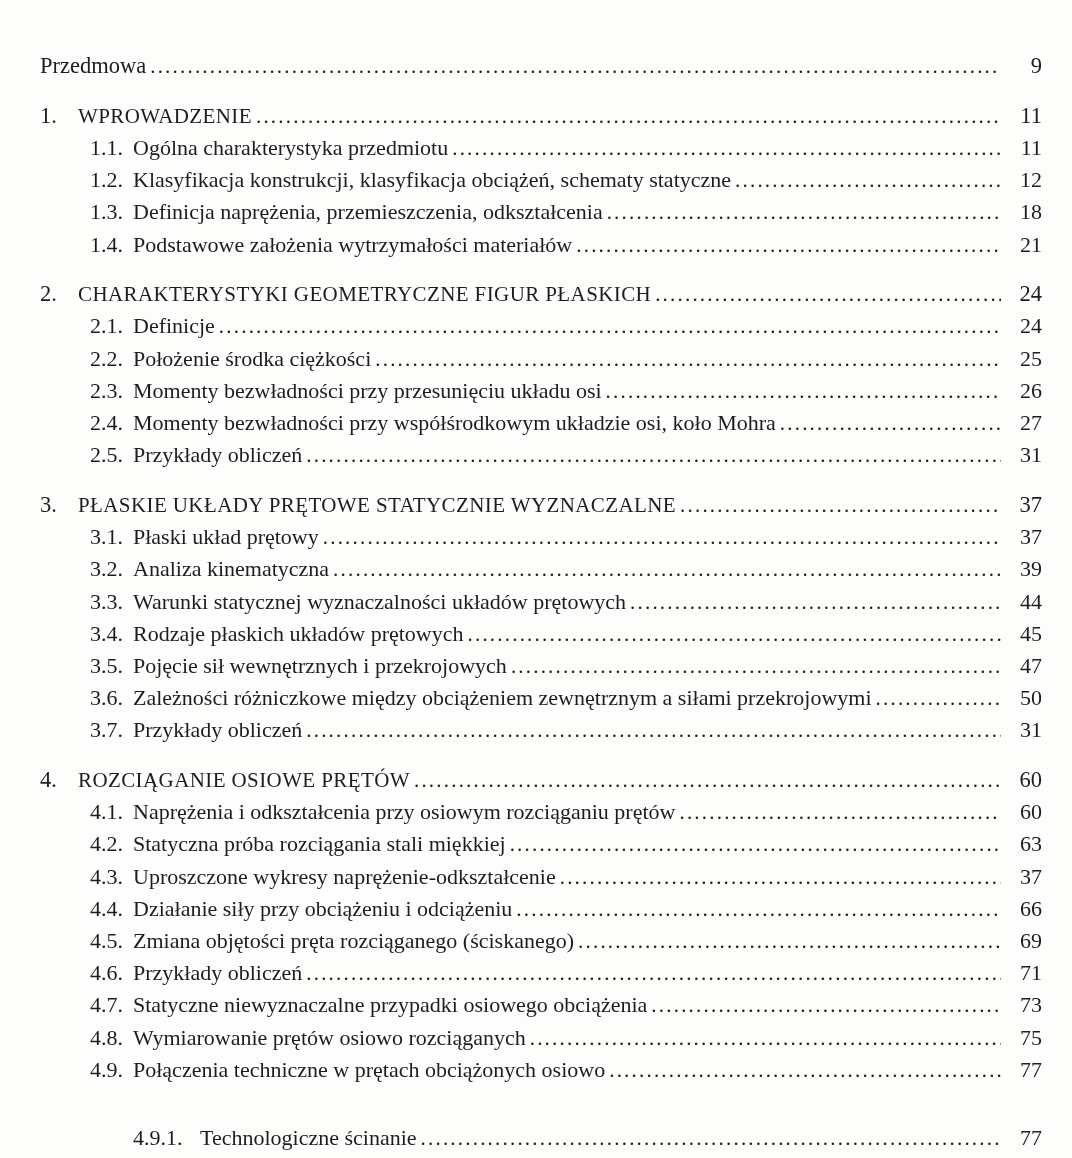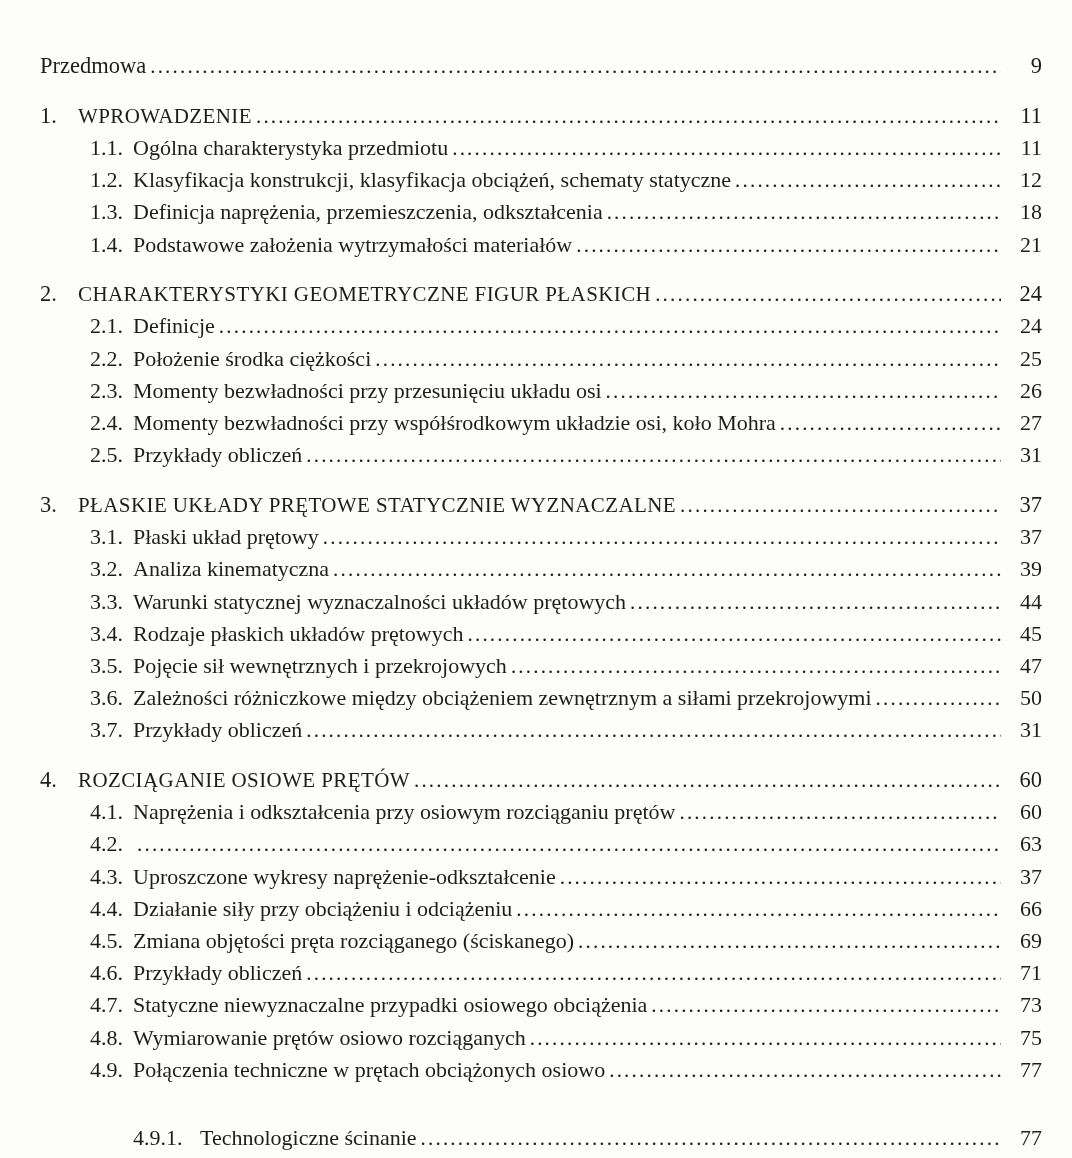--- a/index.html
+++ b/index.html
@@ -207,20 +207,21 @@
     <span class="pagenum">60</span>
   </div>
         <div class="toc-row lvl1">
     <span class="num">4.1.</span>
     <span class="title">Naprężenia i odkształcenia przy osiowym rozciąganiu prętów</span>
     <span class="leader"></span>
     <span class="pagenum">60</span>
   </div>
         <div class="toc-row lvl1">
     <span class="num">4.2.</span>
+    <span class="title">Statyczna próba rozciągania stali miękkiej</span>
     <span class="leader"></span>
     <span class="pagenum">63</span>
   </div>
         <div class="toc-row lvl1">
     <span class="num">4.3.</span>
     <span class="title">Uproszczone wykresy naprężenie-odkształcenie</span>
     <span class="leader"></span>
     <span class="pagenum">37</span>
   </div>
         <div class="toc-row lvl1">

